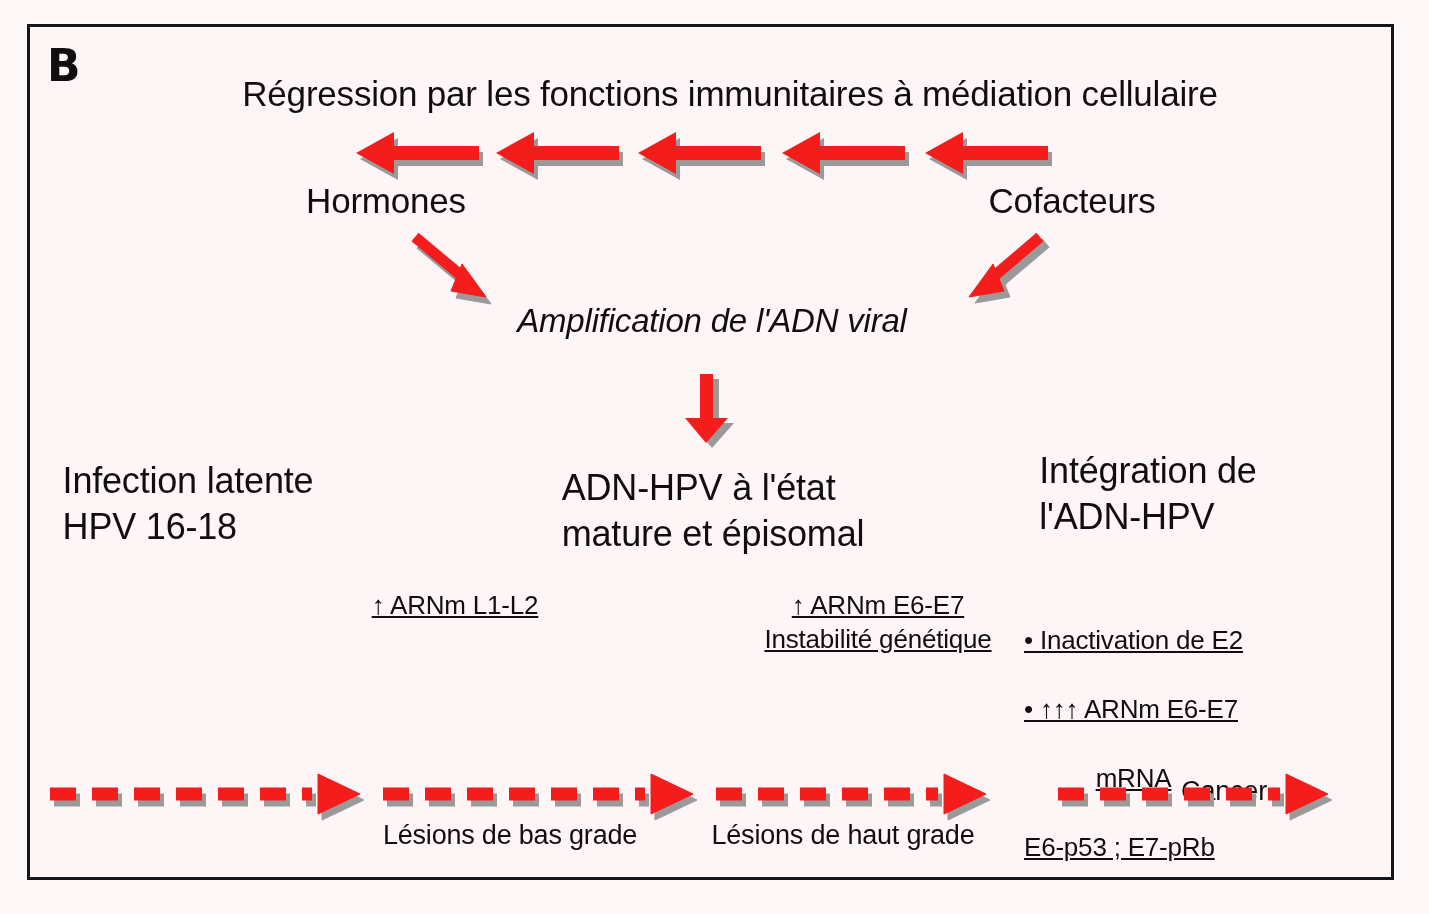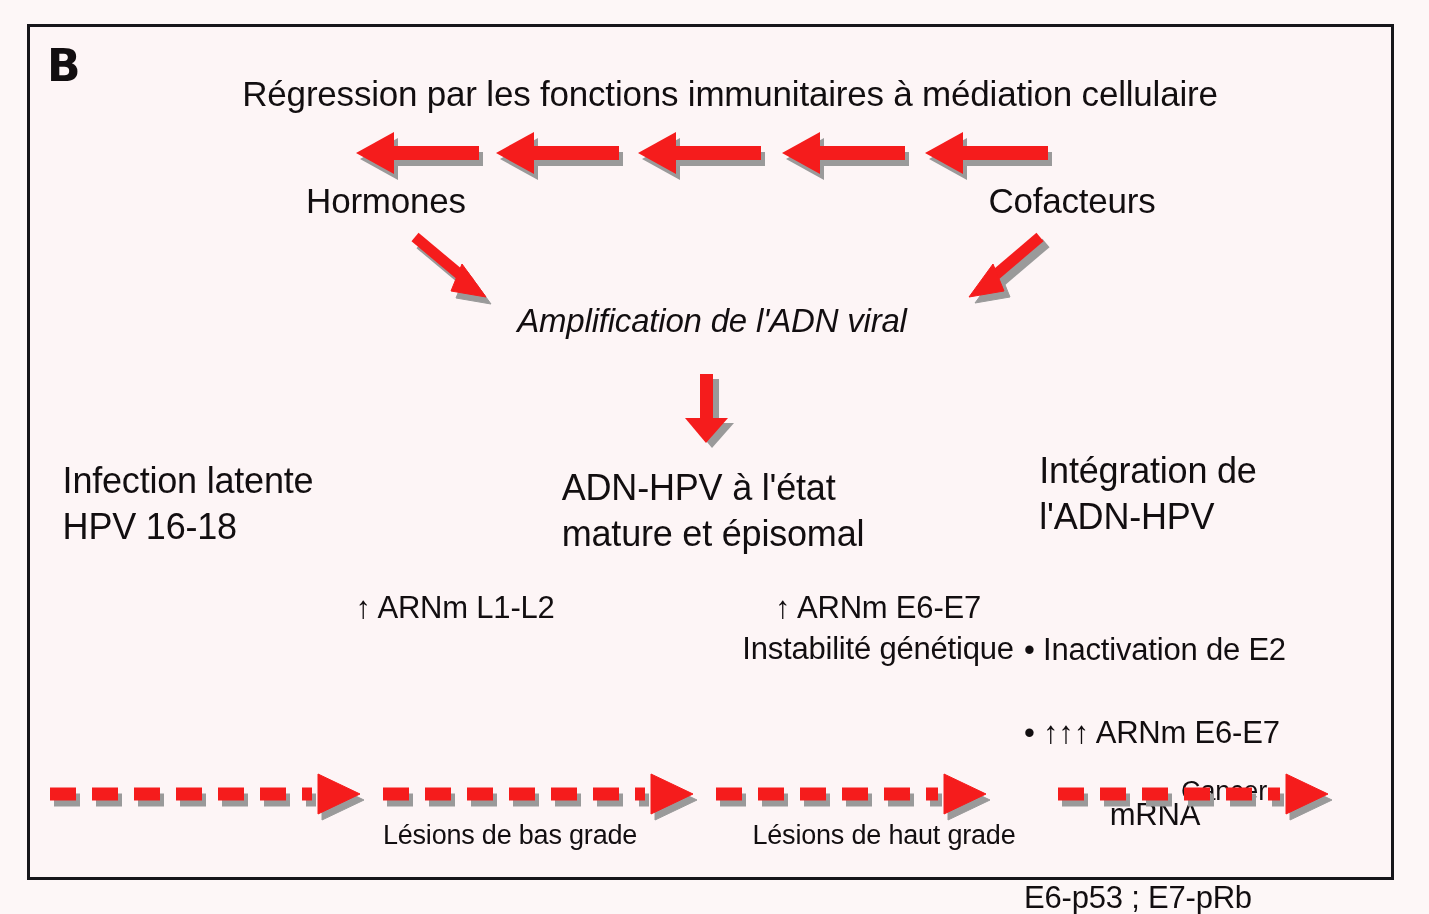--- a/index.html
+++ b/index.html
@@ -71,42 +71,43 @@
   .col-head {
     font-size: 36px;
     line-height: 1.28;
     white-space: pre-line;
   }
   #col1-head { left: 188px; top: 458px; }
   #col2-head { left: 713px; top: 458px; margin-top: 7px; }
   #col3-head { left: 1148px; top: 448px; }
 
   .col-body {
-    font-size: 31px;
+    font-size: 26px;
     text-align: center;
     line-height: 1.32;
     white-space: pre-line;
+    text-decoration: underline;
   }
   #col1-body { left: 455px; top: 588px; }
   #col2-body { left: 830px; top: 588px; margin-left: 48px; }
   #col3-body {
     left: 1024px;
     top: 588px;
     transform: none;
     text-align: left;
     line-height: 1.33;
   }
   #col3-body .ctr { display: block; text-align: center; }
 
   .stage-label {
     font-size: 27px;
     text-align: right;
   }
   #stage1 { left: 510px; top: 820px; }
-  #stage2 { left: 884px; top: 820px; }
+  #stage2 { left: 843px; top: 820px; }
   #stage3 { left: 1179px; top: 776px; margin-left: 45px; }
 
   svg.overlay {
     position: absolute;
     left: 0; top: 0;
     width: 1429px;
     height: 914px;
     pointer-events: none;
   }
 </style>

